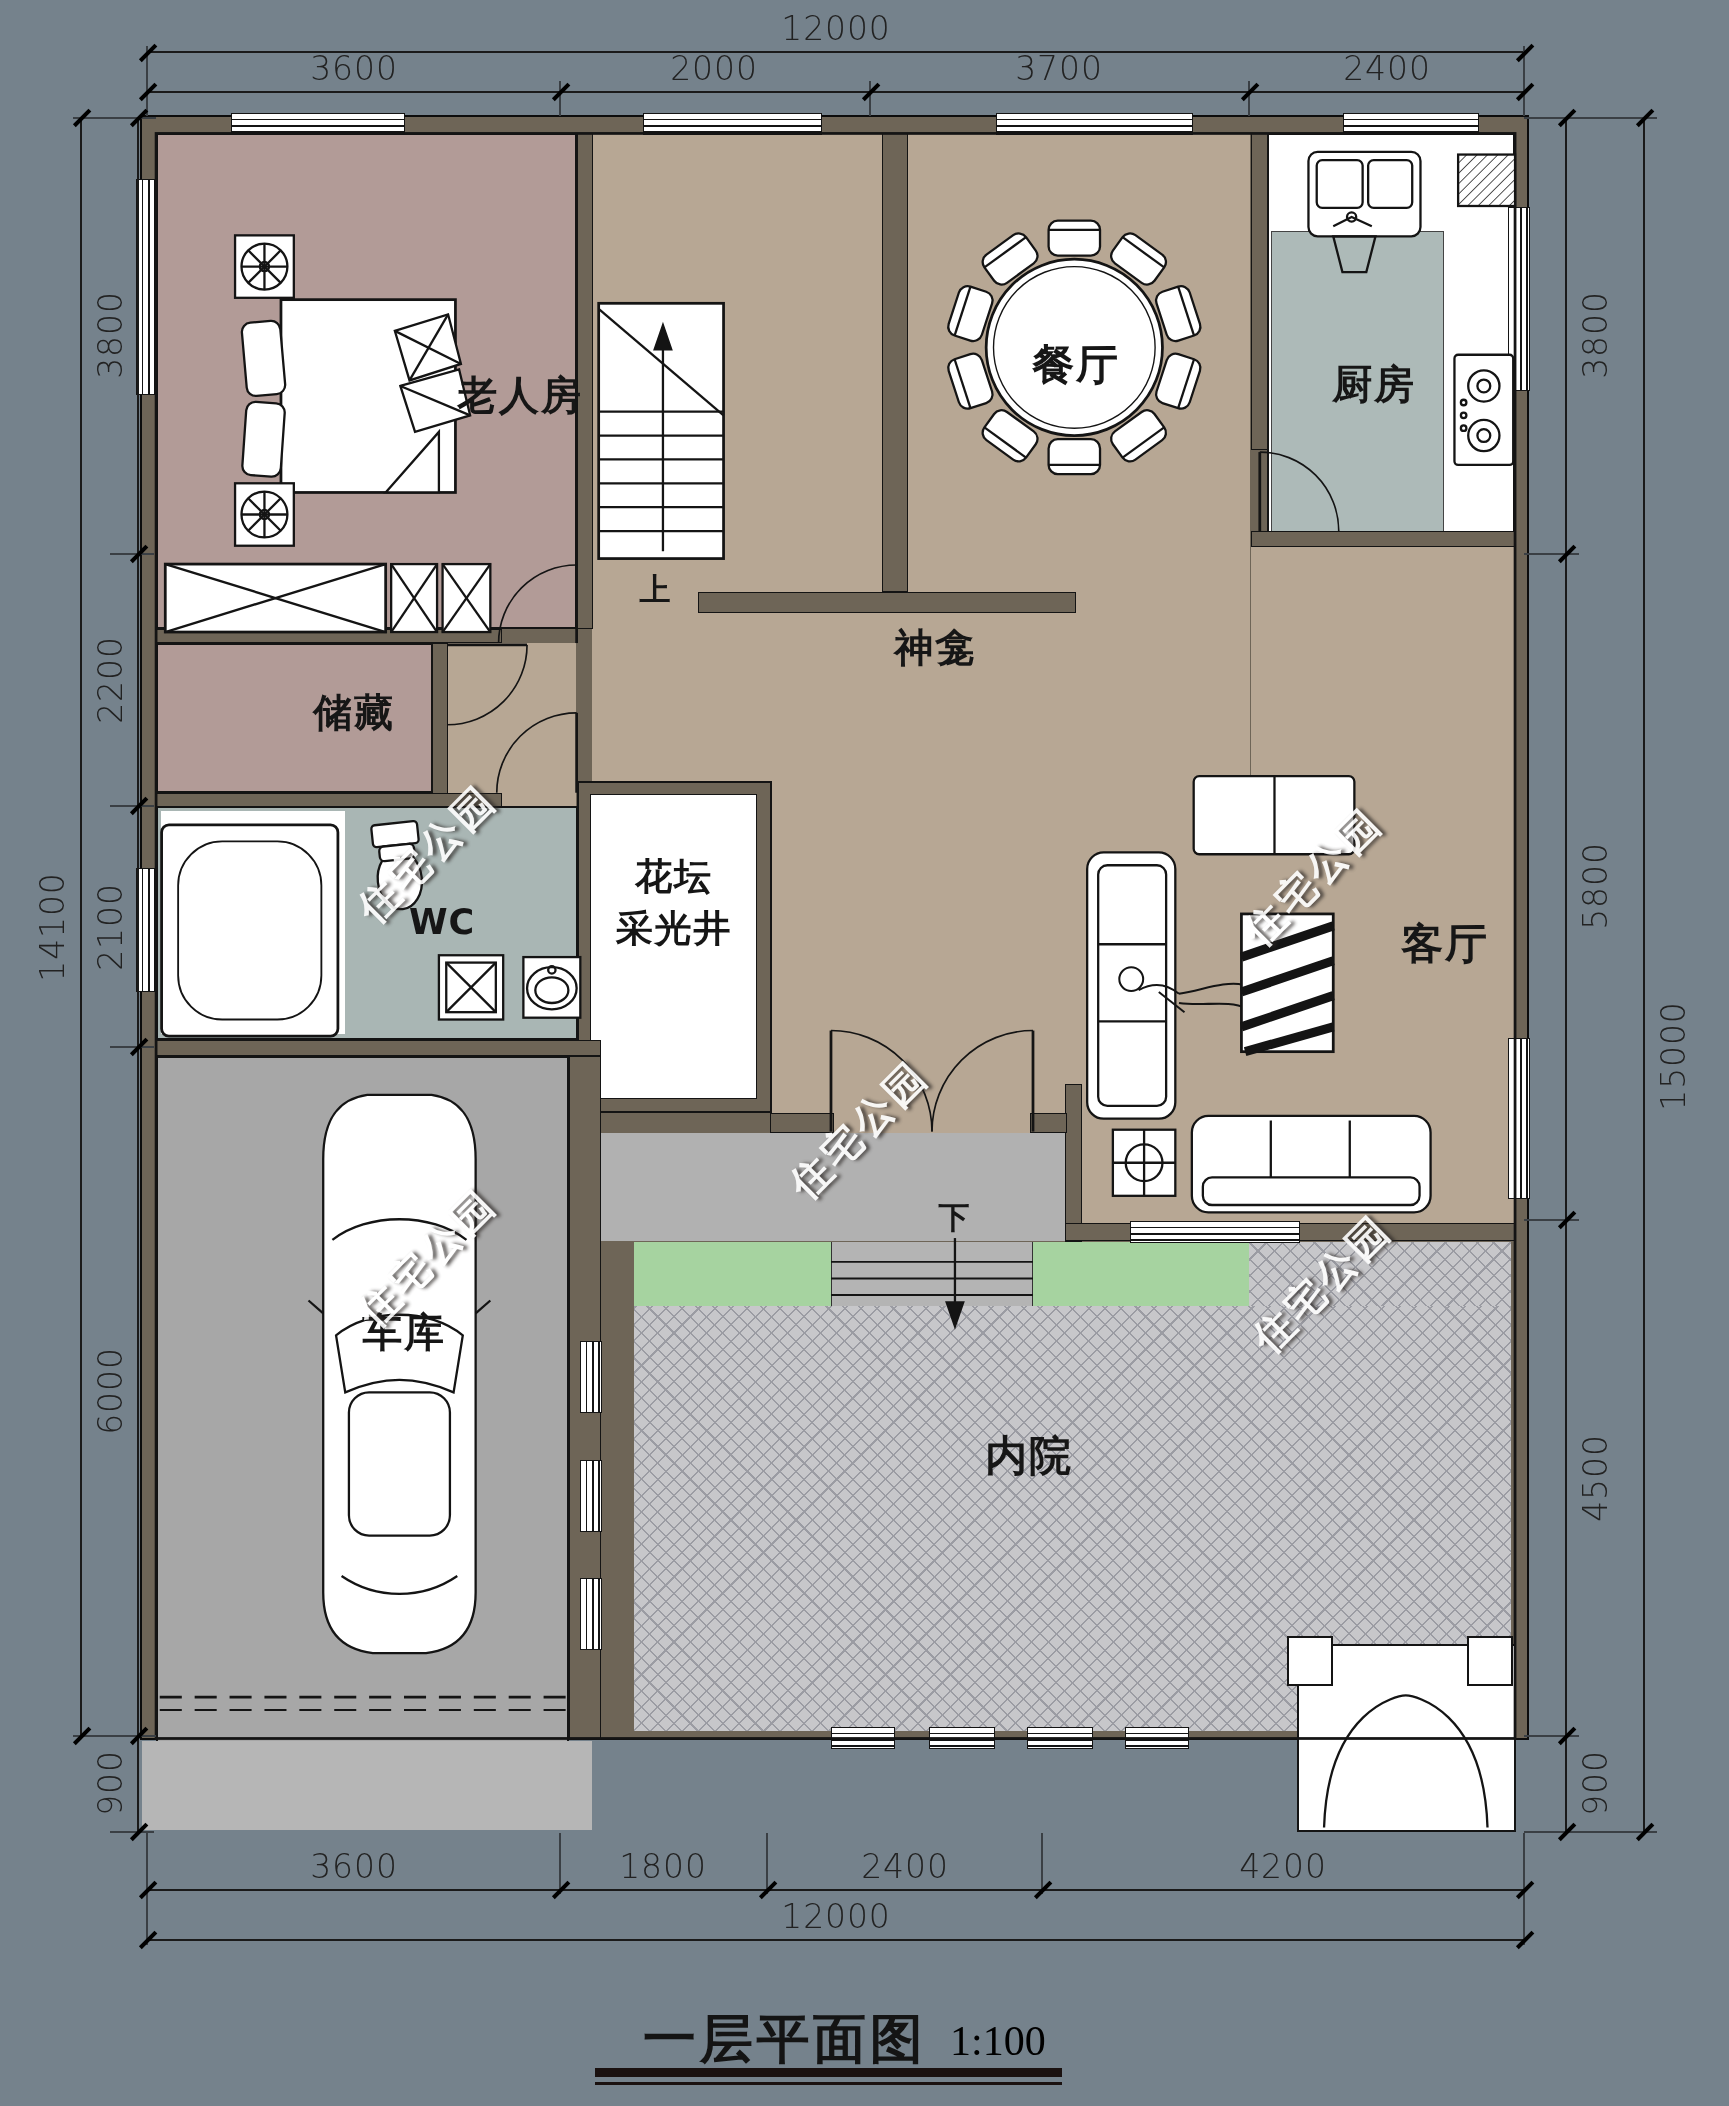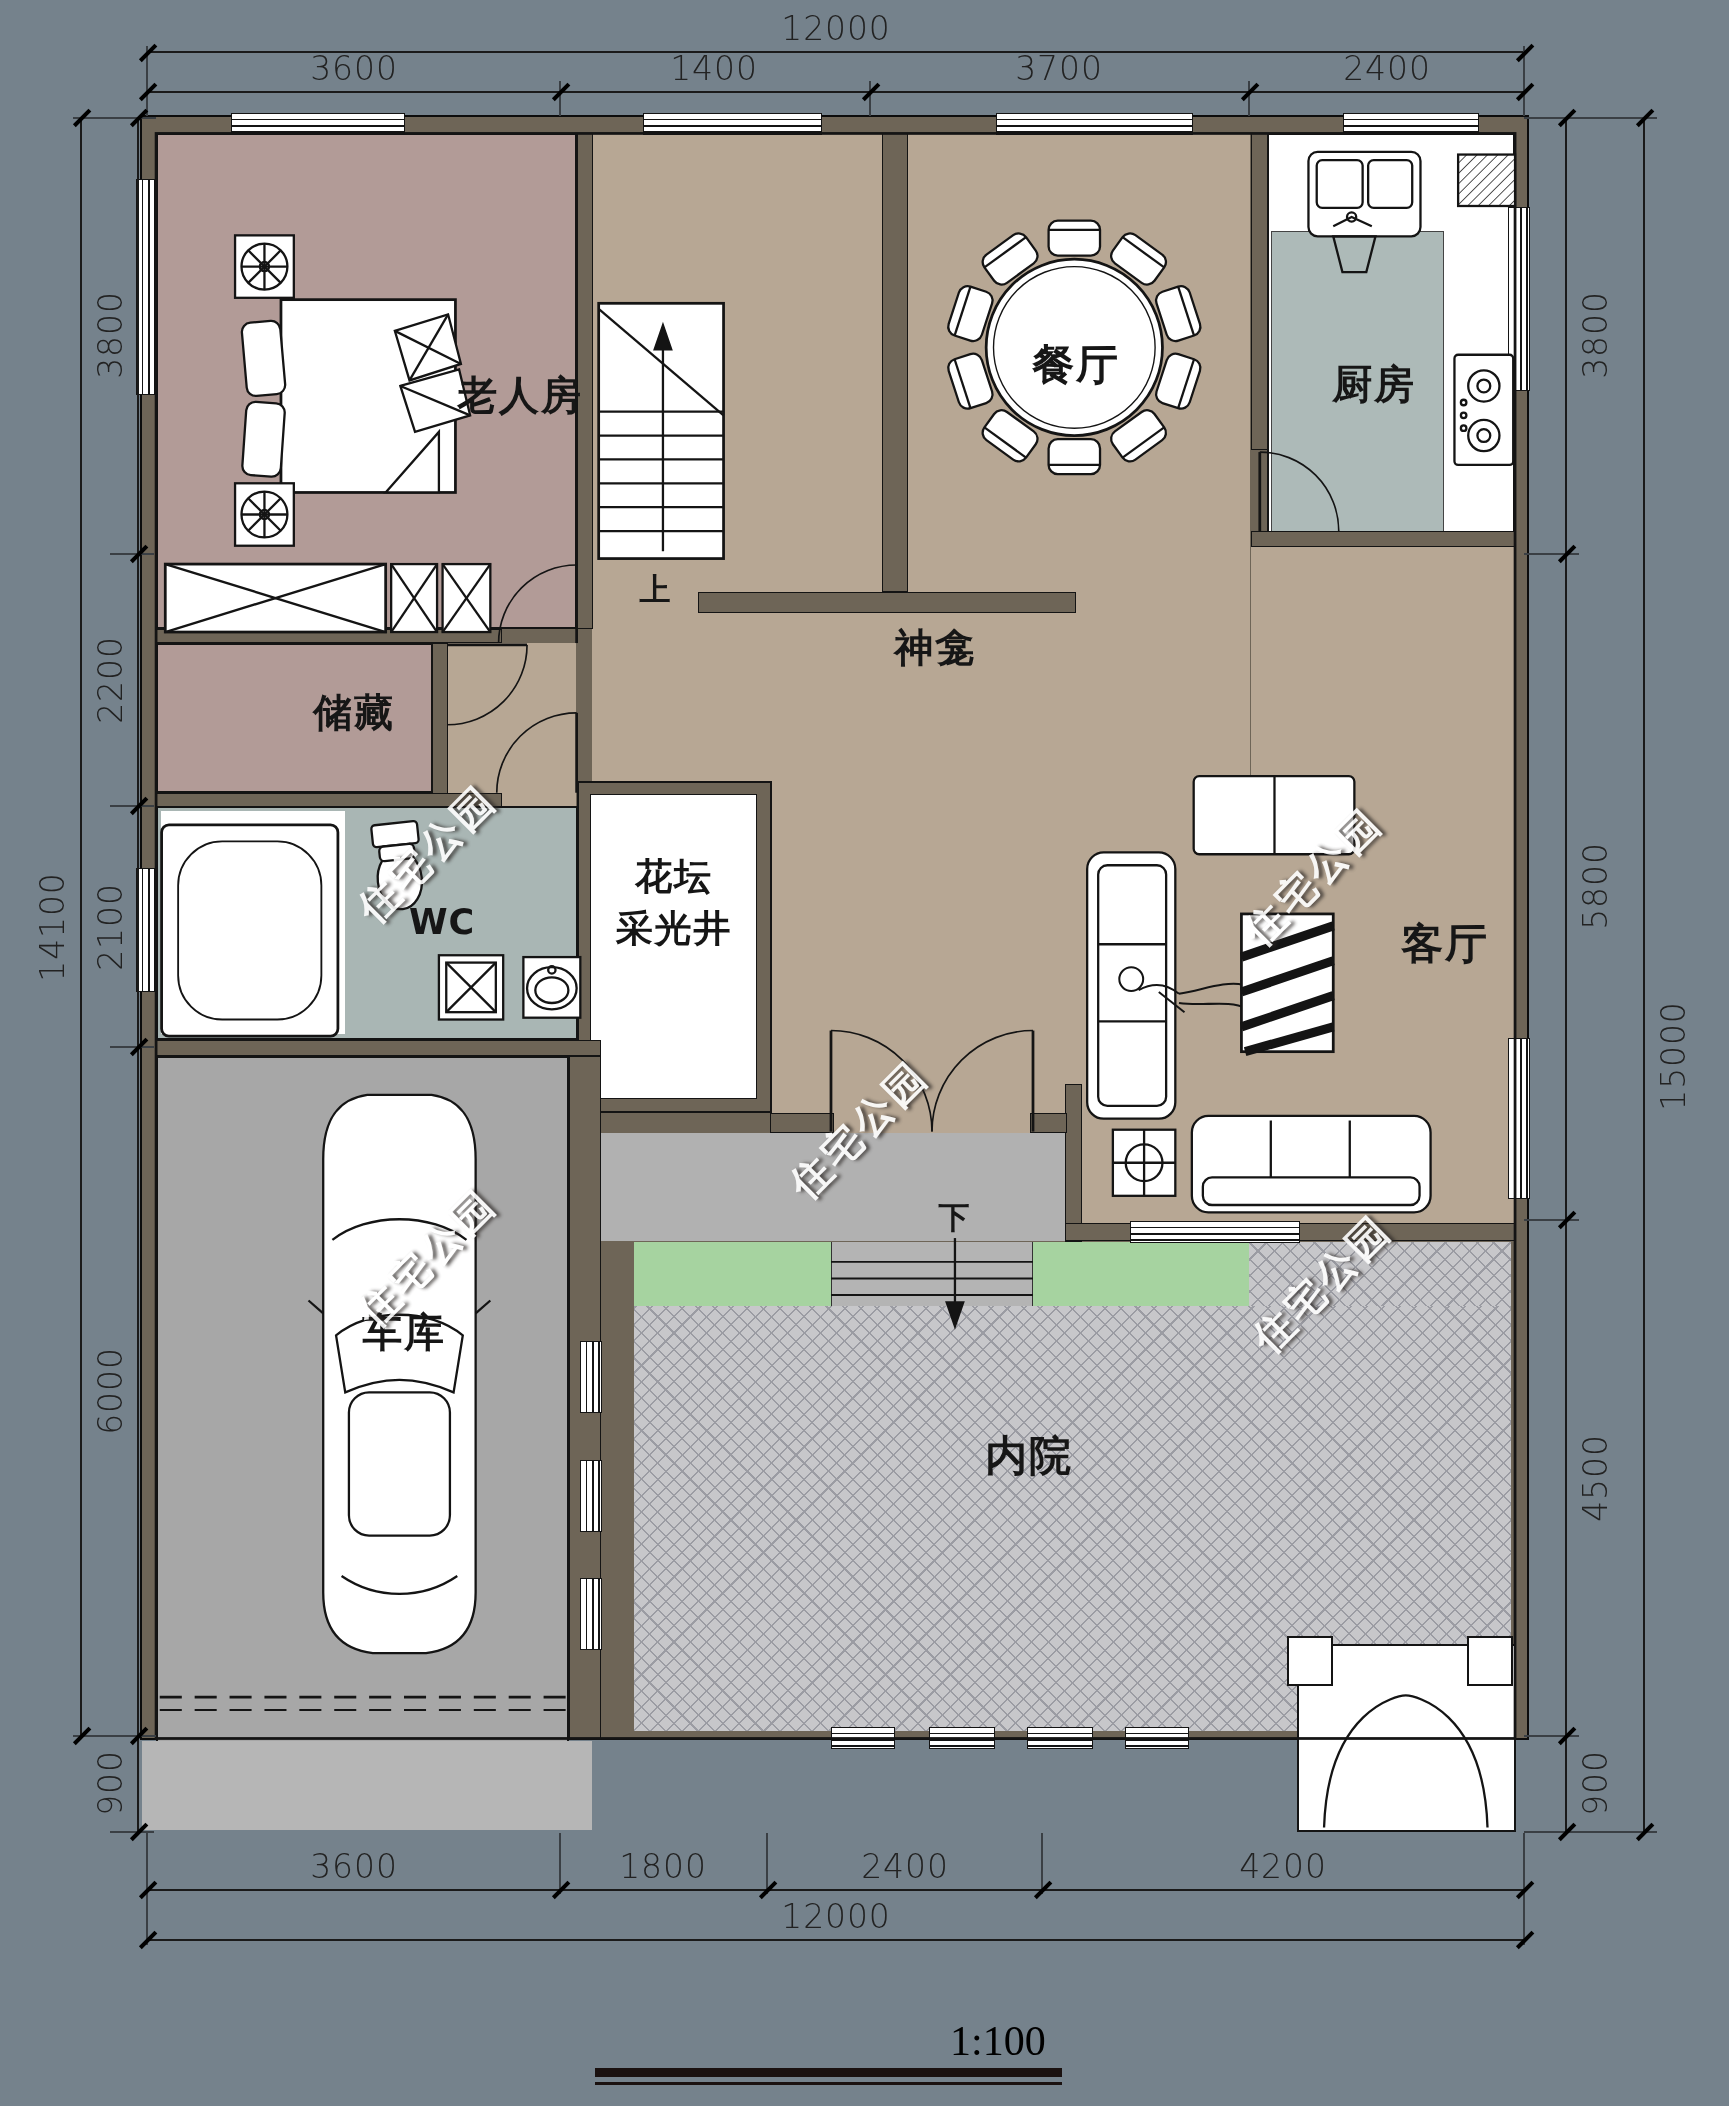--- a/index.html
+++ b/index.html
@@ -426,21 +426,21 @@
   <div class="tk" style="left:1556px;top:116px;"></div>
   <div class="tk" style="left:1556px;top:552px;"></div>
   <div class="tk" style="left:1556px;top:1218px;"></div>
   <div class="tk" style="left:1556px;top:1734px;"></div>
   <div class="tk" style="left:1556px;top:1830px;"></div>
   <div class="tk" style="left:1634px;top:116px;"></div>
   <div class="tk" style="left:1634px;top:1830px;"></div>
 
   <span class="dn" style="left:836px;top:27.5px;">12000</span>
   <span class="dn" style="left:354px;top:68px;">3600</span>
-  <span class="dn" style="left:714px;top:68px;">1400</span>
+  <span class="dn" style="left:714px;top:68px;">2000</span>
   <span class="dn" style="left:1059px;top:68px;">3700</span>
   <span class="dn" style="left:1387px;top:68px;">2400</span>
 
   <span class="dn" style="left:354px;top:1866px;">3600</span>
   <span class="dn" style="left:663px;top:1866px;">1800</span>
   <span class="dn" style="left:905px;top:1866px;">2400</span>
   <span class="dn" style="left:1283px;top:1866px;">4200</span>
   <span class="dn" style="left:836px;top:1916px;">12000</span>
 
   <span class="dnv" style="left:110px;top:335px;">3800</span>
@@ -449,18 +449,19 @@
   <span class="dnv" style="left:110px;top:1391px;">6000</span>
   <span class="dnv" style="left:110px;top:1783px;">900</span>
   <span class="dnv" style="left:52px;top:927px;">14100</span>
 
   <span class="dnv" style="left:1595px;top:335px;">3800</span>
   <span class="dnv" style="left:1595px;top:886px;">5800</span>
   <span class="dnv" style="left:1595px;top:1478px;">4500</span>
   <span class="dnv" style="left:1595px;top:1783px;">900</span>
   <span class="dnv" style="left:1673px;top:1056px;">15000</span>
 
+  <div id="title-name" style="left:643px;top:2004px;">一层平面图</div>
   <div id="title-scale" style="left:950px;top:2017px;">1:100</div>
   <div class="abs" style="left:595px;top:2068px;width:467px;height:9.2px;background:#1a1110;"></div>
   <div class="abs" style="left:595px;top:2082px;width:467px;height:2.8px;background:#1a1110;"></div>
 
 </div>
 
 
 </body></html>

